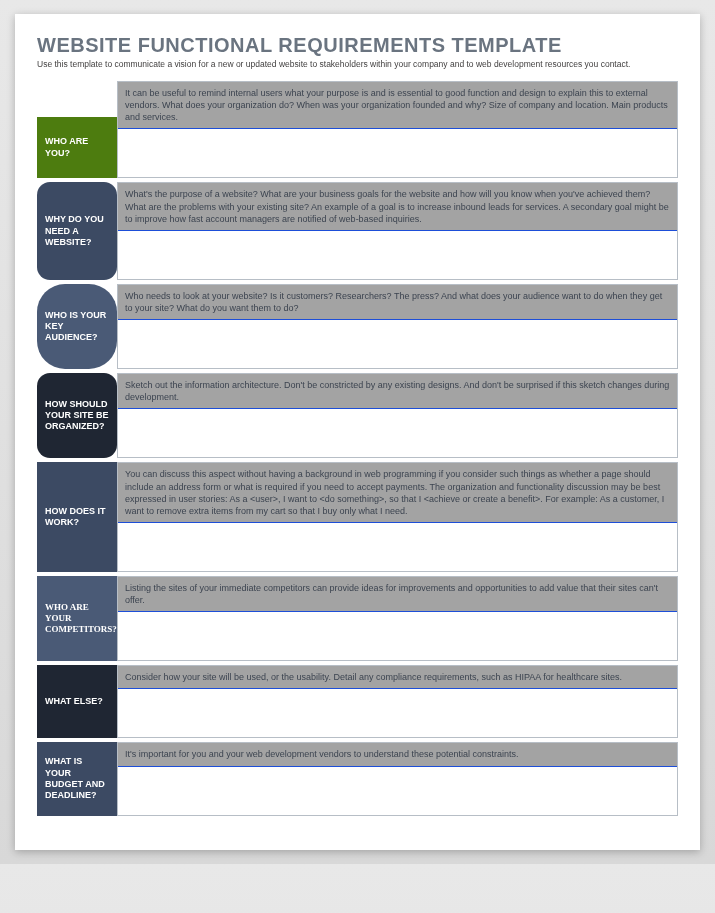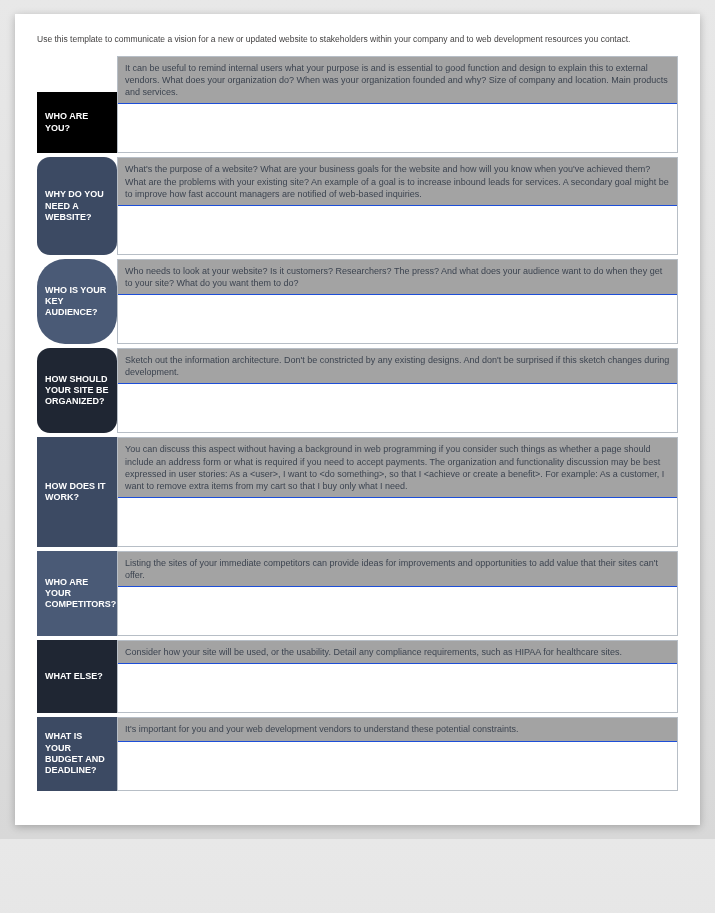--- a/index.html
+++ b/index.html
@@ -62,24 +62,25 @@
   .blank {
     flex: 1 1 auto;
     min-height: 48px;
     background: #fff;
   }
 </style>
 </head>
 <body>
 
 <div class="sheet">
+  <h1 class="title">WEBSITE FUNCTIONAL REQUIREMENTS TEMPLATE</h1>
   <p class="subtitle">Use this template to communicate a vision for a new or updated website to stakeholders within your company and to web development resources you contact.</p>
   <div class="rows" id="rows">
       <div class="row">
-        <div class="row-label" style="background: #000000; margin-top: 36px;">WHO ARE YOU?</div>
+        <div class="row-label" style="background: #4d7c0f; margin-top: 36px;">WHO ARE YOU?</div>
         <div class="row-body">
           <div class="hint">It can be useful to remind internal users what your purpose is and is essential to good function and design to explain this to external vendors. What does your organization do? When was your organization founded and why? Size of company and location. Main products and services.</div>
           <div class="blank"></div>
         </div>
       </div>
       <div class="row">
         <div class="row-label" style="background: rgb(60, 74, 99); border-radius: 13px;">WHY DO YOU NEED A WEBSITE?</div>
         <div class="row-body">
           <div class="hint">What's the purpose of a website? What are your business goals for the website and how will you know when you've achieved them? What are the problems with your existing site? An example of a goal is to increase inbound leads for services. A secondary goal might be to improve how fast account managers are notified of web-based inquiries.</div>
           <div class="blank"></div>
@@ -100,21 +101,21 @@
         </div>
       </div>
       <div class="row">
         <div class="row-label" style="background: rgb(60, 74, 99);">HOW DOES IT WORK?</div>
         <div class="row-body">
           <div class="hint">You can discuss this aspect without having a background in web programming if you consider such things as whether a page should include an address form or what is required if you need to accept payments. The organization and functionality discussion may be best expressed in user stories: As a &lt;user&gt;, I want to &lt;do something&gt;, so that I &lt;achieve or create a benefit&gt;. For example:  As a customer, I want to remove extra items from my cart so that I buy only what I need.</div>
           <div class="blank"></div>
         </div>
       </div>
       <div class="row">
-        <div class="row-label" style="background: rgb(74, 90, 118);">WHO ARE YOUR COMPETITORS?</div>
+        <div class="row-label" style="background: rgb(74, 90, 118); font-family: Liberation Serif, serif;">WHO ARE YOUR COMPETITORS?</div>
         <div class="row-body">
           <div class="hint">Listing the sites of your immediate competitors can provide ideas for improvements and opportunities to add value that their sites can't offer.</div>
           <div class="blank"></div>
         </div>
       </div>
       <div class="row">
         <div class="row-label" style="background: rgb(31, 38, 51);">WHAT ELSE?</div>
         <div class="row-body">
           <div class="hint">Consider how your site will be used, or the usability. Detail any compliance requirements, such as HIPAA for healthcare sites.</div>
           <div class="blank"></div>

